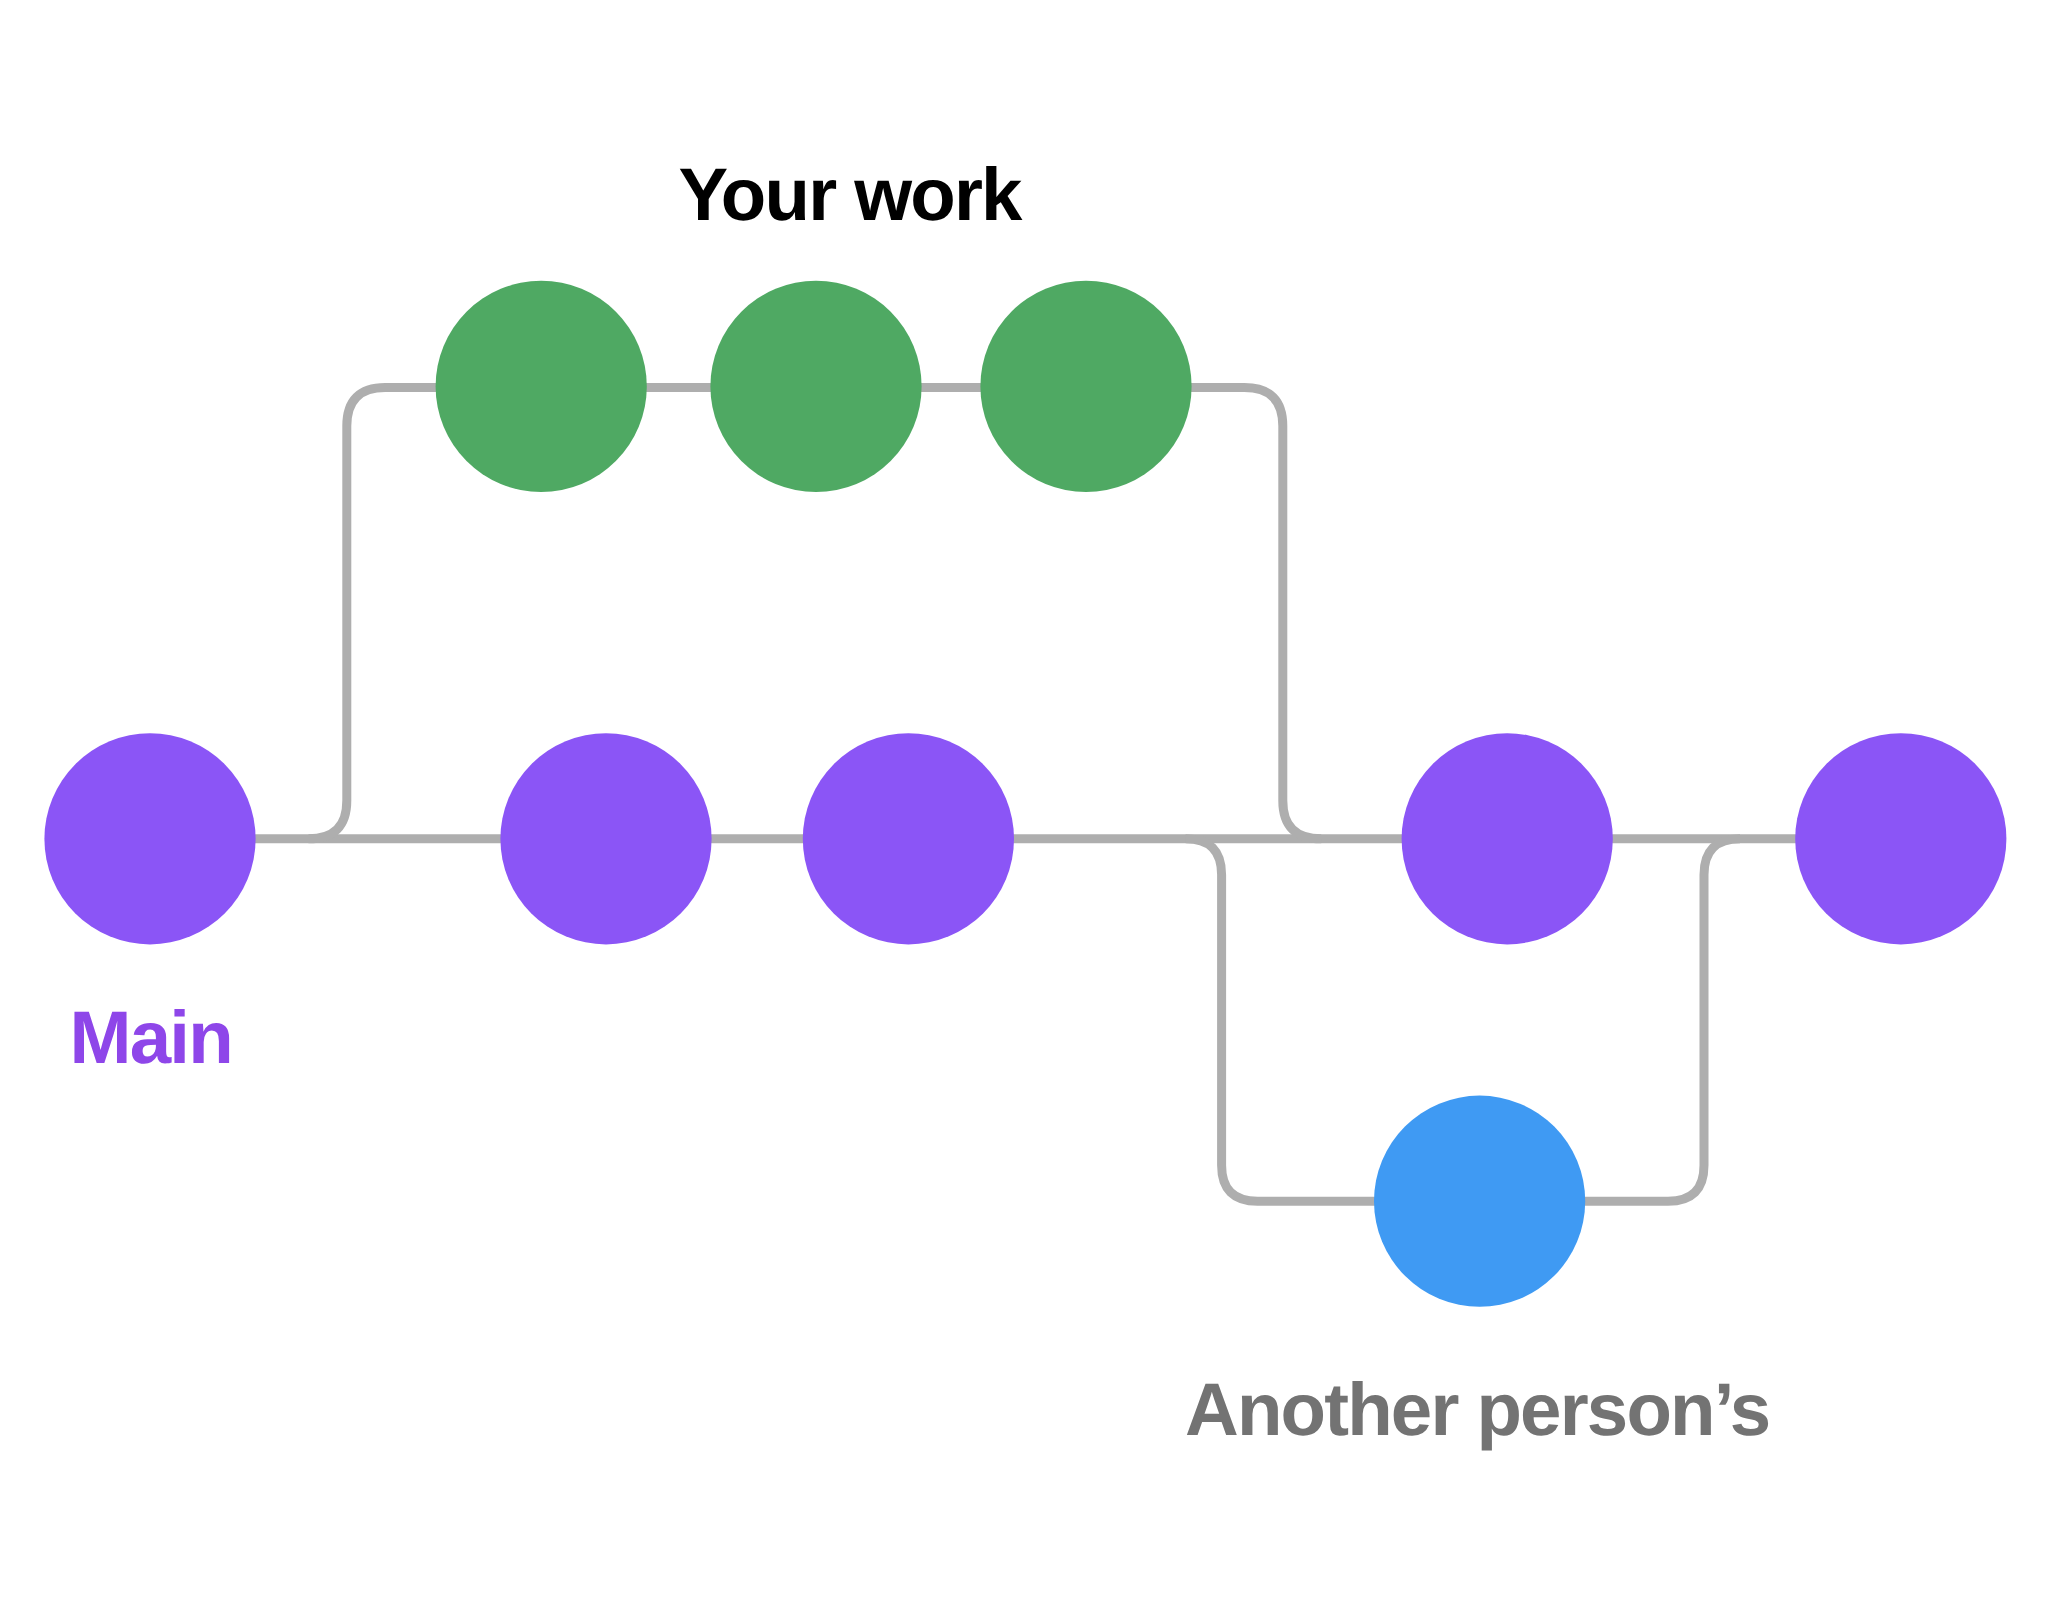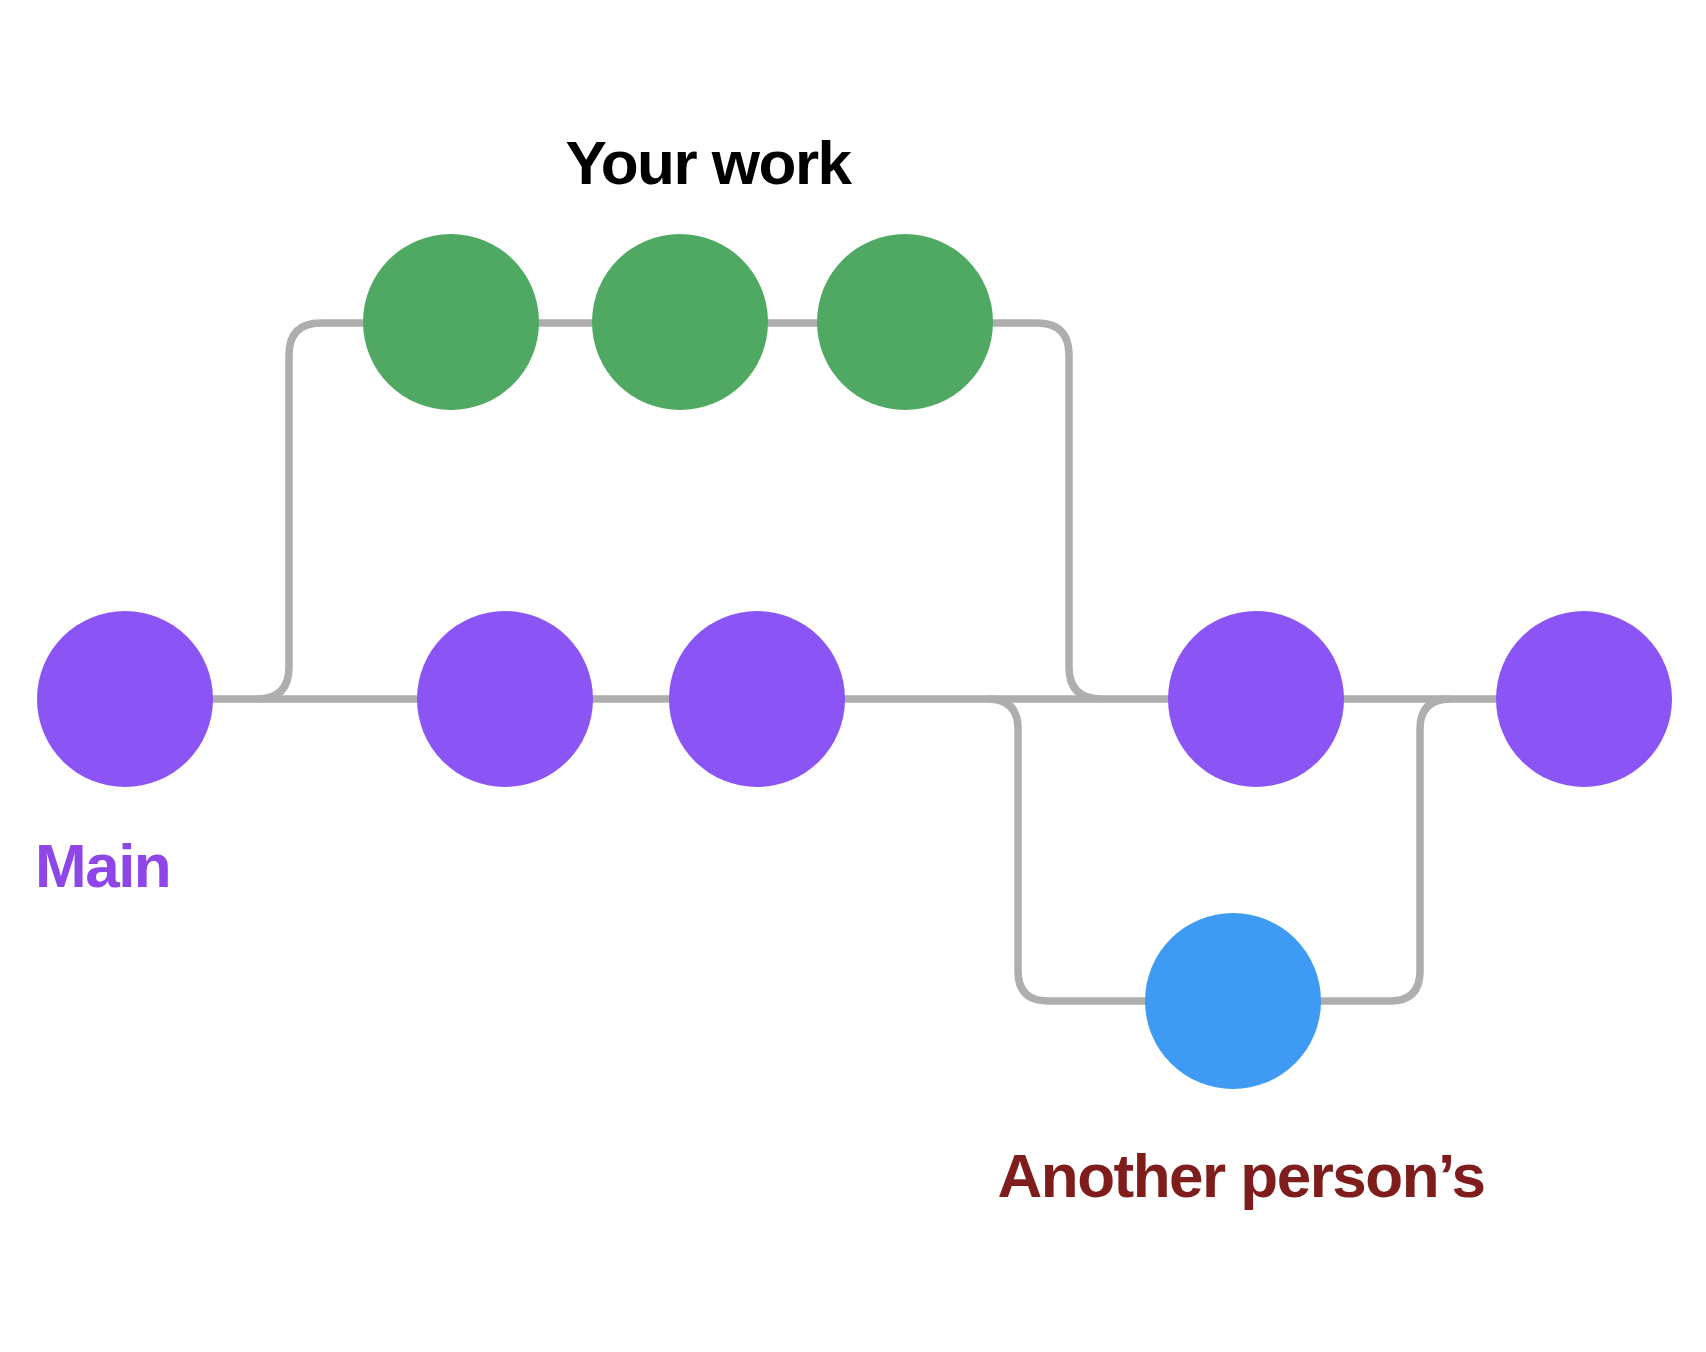--- a/index.html
+++ b/index.html
@@ -32,32 +32,31 @@
     user-select: none;
   }
   .label-your-work {
     left: 708px;
     top: 104px;
     transform: translateX(-50%);
     color: #000000;
     margin-top: 28px;
   }
   .label-main {
-    left: 35px;
+    left: 58px;
     top: 835px;
     color: #8e46e9;
   }
   .label-another {
     left: 1231px;
     top: 1130px;
     transform: translateX(-50%);
-    color: #7f1d1d;
+    color: #737373;
     text-align: center;
     line-height: 92px;
-    margin-left: 10px;
   }
   .label-another span {
     display: block;
   }
 </style>
 </head>
 <body>
 
 <div class="canvas">
 

